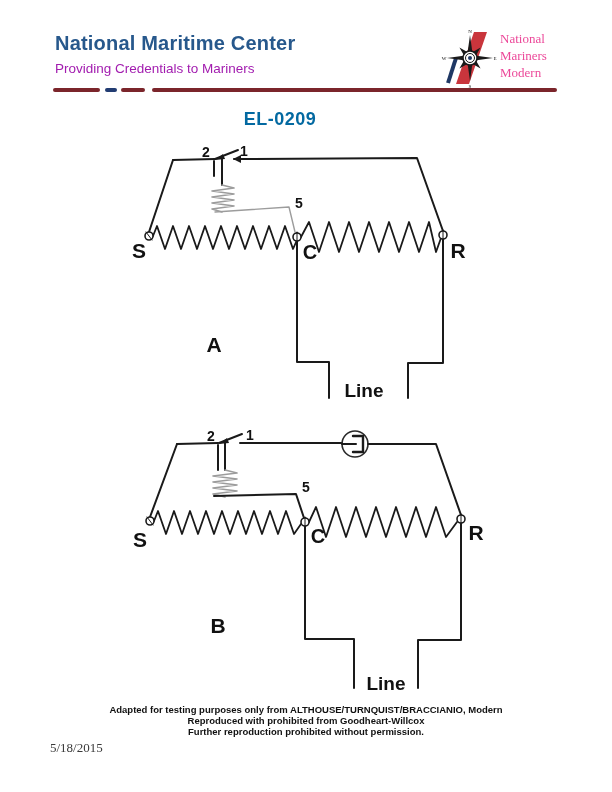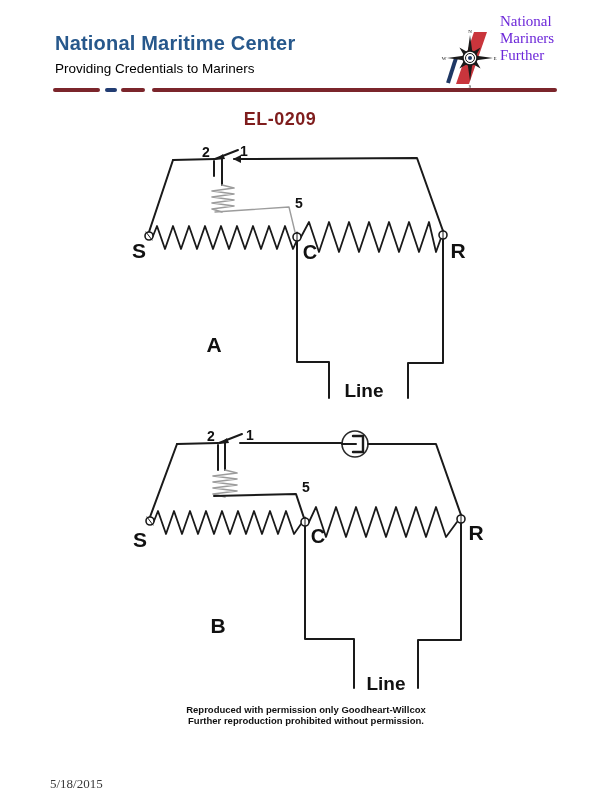--- a/index.html
+++ b/index.html
@@ -5,47 +5,47 @@
   html,body { margin:0; padding:0; background:#e8e8e8; }
   .page {
     position:relative; width:612px; height:792px; background:#ffffff;
     font-family:"Liberation Sans", sans-serif; overflow:hidden; margin:0 auto;
   }
   .header-title {
     position:absolute; left:55px; top:32px; font-size:20px; font-weight:bold;
     color:#27588C; letter-spacing:0.2px;
   }
   .header-subtitle {
-    position:absolute; left:55px; top:61px; font-size:13.5px; color:#000000;
+    position:absolute; left:55px; top:61px; font-size:13.5px; color:#a21caf;
   }
   .seal-graphic { position:absolute; left:441px; top:26px; }
   .seal-text {
-    position:absolute; left:500px; top:13px; font-family:"Liberation Serif", serif;
-    font-size:15px; line-height:17px; color:#6d28d9;
+    position:absolute; left:500px; top:30px; font-family:"Liberation Serif", serif;
+    font-size:13px; line-height:17px; color:#ec4899;
   }
   .rule { position:absolute; top:88px; left:53px; width:504px; height:4px; }
   .rule span { position:absolute; top:0; height:4px; border-radius:2px; }
   .rule .seg1 { left:0;  width:47px;  background:#7B252B; }
   .rule .seg2 { left:52px; width:12px; background:#223C72; }
   .rule .seg3 { left:68px; width:24px; background:#7B252B; }
   .rule .seg4 { left:99px; width:405px; background:#7B252B; }
   .figure-code {
     position:absolute; top:109px; left:0; width:560px; text-align:center;
-    font-size:18px; font-weight:bold; color:#7f1d1d; letter-spacing:0.5px;
+    font-size:18px; font-weight:bold; color:#0369a1; letter-spacing:0.5px;
   }
   .diagrams-svg { position:absolute; left:0; top:0; width:612px; height:792px; }
   .diagrams-svg text {
     font-family:"Liberation Sans", sans-serif; font-weight:bold; fill:#111111;
   }
   .footer {
     position:absolute; top:704px; left:0; width:612px; text-align:center;
     font-size:9.5px; font-weight:bold; color:#111111; line-height:11px;
   }
   .date {
-    position:absolute; left:50px; top:776px; font-family:"Liberation Serif", serif;
+    position:absolute; left:50px; top:740px; font-family:"Liberation Serif", serif;
     font-size:13px; color:#3a3a3a;
   }
   .seal-compass-letter { font-family:"Liberation Serif", serif; font-size:5px; fill:#111; }
 </style>
 </head>
 <body>
 
 <div class="page">
 
   <div class="header-title">National Maritime Center</div>
@@ -60,21 +60,21 @@
     <circle cx="29" cy="32" r="4.5" fill="#ffffff" stroke="#1a1a1a" stroke-width="1"></circle>
     <circle cx="29" cy="32" r="2" fill="#1F3864"></circle>
     <text class="seal-compass-letter" x="29" y="6.5" text-anchor="middle">N</text>
     <text class="seal-compass-letter" x="29" y="61.5" text-anchor="middle">S</text>
     <text class="seal-compass-letter" x="3" y="34" text-anchor="middle">W</text>
     <text class="seal-compass-letter" x="54" y="34" text-anchor="middle">E</text>
   </svg>
   <div class="seal-text">
     <div>National</div>
     <div>Mariners</div>
-    <div>Further</div>
+    <div>Modern</div>
   </div>
 
   <div class="rule">
     <span class="seg1"></span>
     <span class="seg2"></span>
     <span class="seg3"></span>
     <span class="seg4"></span>
   </div>
 
   <div class="figure-code">EL-0209</div>
@@ -141,19 +141,20 @@
       <text x="306" y="492" font-size="14" text-anchor="middle">5</text>
       <text x="140" y="547" font-size="21" text-anchor="middle">S</text>
       <text x="318" y="543" font-size="20" text-anchor="middle">C</text>
       <text x="476" y="540" font-size="21" text-anchor="middle">R</text>
       <text x="218" y="633" font-size="21" text-anchor="middle">B</text>
       <text x="386" y="690" font-size="19" text-anchor="middle">Line</text>
     </g>
   </svg>
 
   <div class="footer">
-    <div>Reproduced with permission only Goodheart-Willcox</div>
+    <div>Adapted for testing purposes only from ALTHOUSE/TURNQUIST/BRACCIANIO, Modern</div>
+    <div>Reproduced with prohibited from Goodheart-Willcox</div>
     <div>Further reproduction prohibited without permission.</div>
   </div>
 
   <div class="date">5/18/2015</div>
 
 </div>
 
 </body></html>

